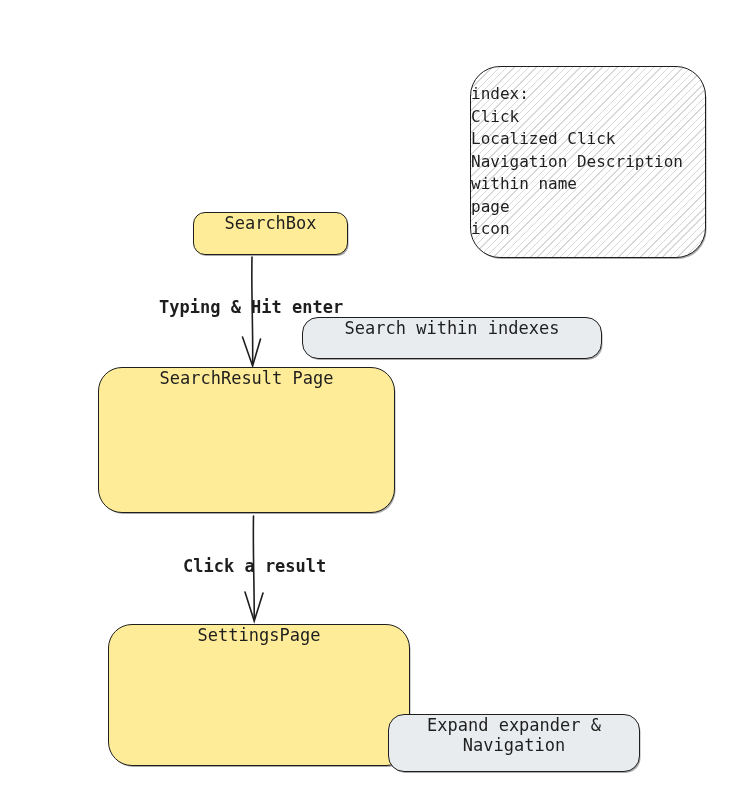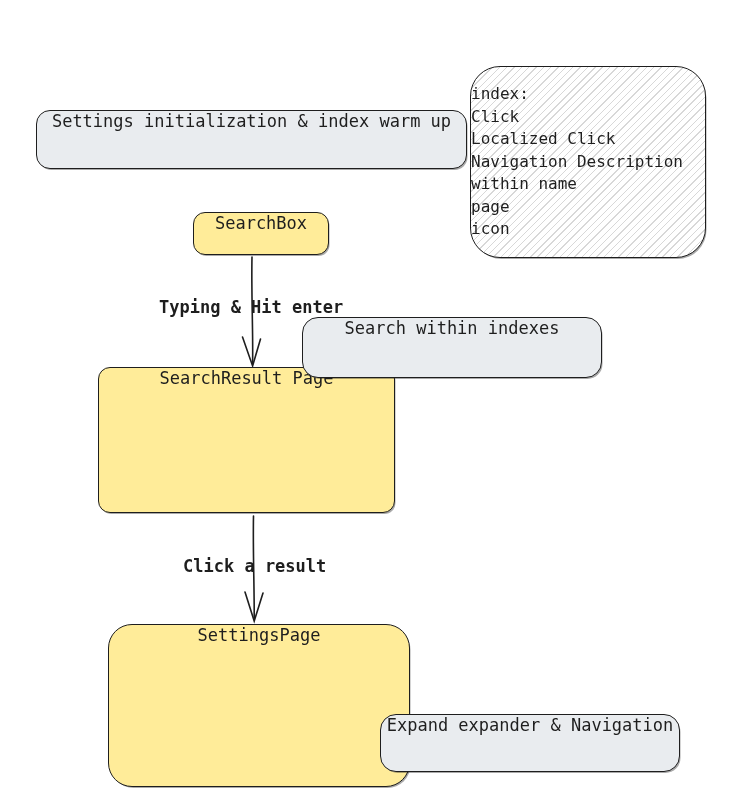--- a/index.html
+++ b/index.html
@@ -56,51 +56,48 @@
 
 <div class="canvas">
 
   <svg class="arrows" width="750" height="806" viewBox="0 0 750 806">
     <path class="arrow" d="M252 257 C251.2 292 253.2 332 252.6 364"></path>
     <path class="arrow" d="M242.5 337 L252.6 366 L260.5 339"></path>
     <path class="arrow" d="M253.5 516 C252.8 550 254.4 588 254.2 618"></path>
     <path class="arrow" d="M245 592 L254.2 621 L263 593"></path>
   </svg>
 
-  <div class="node node-gray" style="left:36px;top:110px;width:431px;height:59px;border-radius:14px;z-index:2;">
-    <span>Settings initialization &amp; index warm up</span>
-  </div>
 
   <div class="node node-hatch index-lines" style="left:470px;top:66px;width:236px;height:192px;border-radius:30px;z-index:3;">
     <span>index:</span>
     <span>Click</span>
     <span>Localized Click</span>
     <span>Navigation Description</span>
     <span>within name</span>
     <span>page</span>
     <span>icon</span>
   </div>
 
-  <div class="node node-yellow" style="left:193px;top:212px;width:136px;height:43px;border-radius:12px;z-index:2;">
+  <div class="node node-yellow" style="left:193px;top:212px;width:155px;height:43px;border-radius:12px;z-index:2;">
     <span>SearchBox</span>
   </div>
 
   <div class="edge-label" style="left:159px;top:297px;">Typing &amp; Hit enter</div>
 
-  <div class="node node-gray" style="left:302px;top:317px;width:300px;height:61px;border-radius:16px;z-index:4;">
+  <div class="node node-gray" style="left:302px;top:317px;width:300px;height:42px;border-radius:16px;z-index:4;">
     <span>Search within indexes</span>
   </div>
 
-  <div class="node node-yellow" style="left:98px;top:367px;width:297px;height:146px;border-radius:12px;z-index:2;">
+  <div class="node node-yellow" style="left:98px;top:367px;width:297px;height:146px;border-radius:24px;z-index:2;">
     <span>SearchResult Page</span>
   </div>
 
   <div class="edge-label" style="left:183px;top:556px;">Click a result</div>
 
-  <div class="node node-yellow" style="left:108px;top:624px;width:302px;height:163px;border-radius:24px;z-index:2;">
+  <div class="node node-yellow" style="left:108px;top:624px;width:302px;height:142px;border-radius:24px;z-index:2;">
     <span>SettingsPage</span>
   </div>
 
-  <div class="node node-gray" style="left:380px;top:714px;width:300px;height:58px;border-radius:16px;z-index:4;">
+  <div class="node node-gray" style="left:388px;top:714px;width:252px;height:58px;border-radius:16px;z-index:4;">
     <span>Expand expander &amp; Navigation</span>
   </div>
 
 </div>
 
 </body></html>

